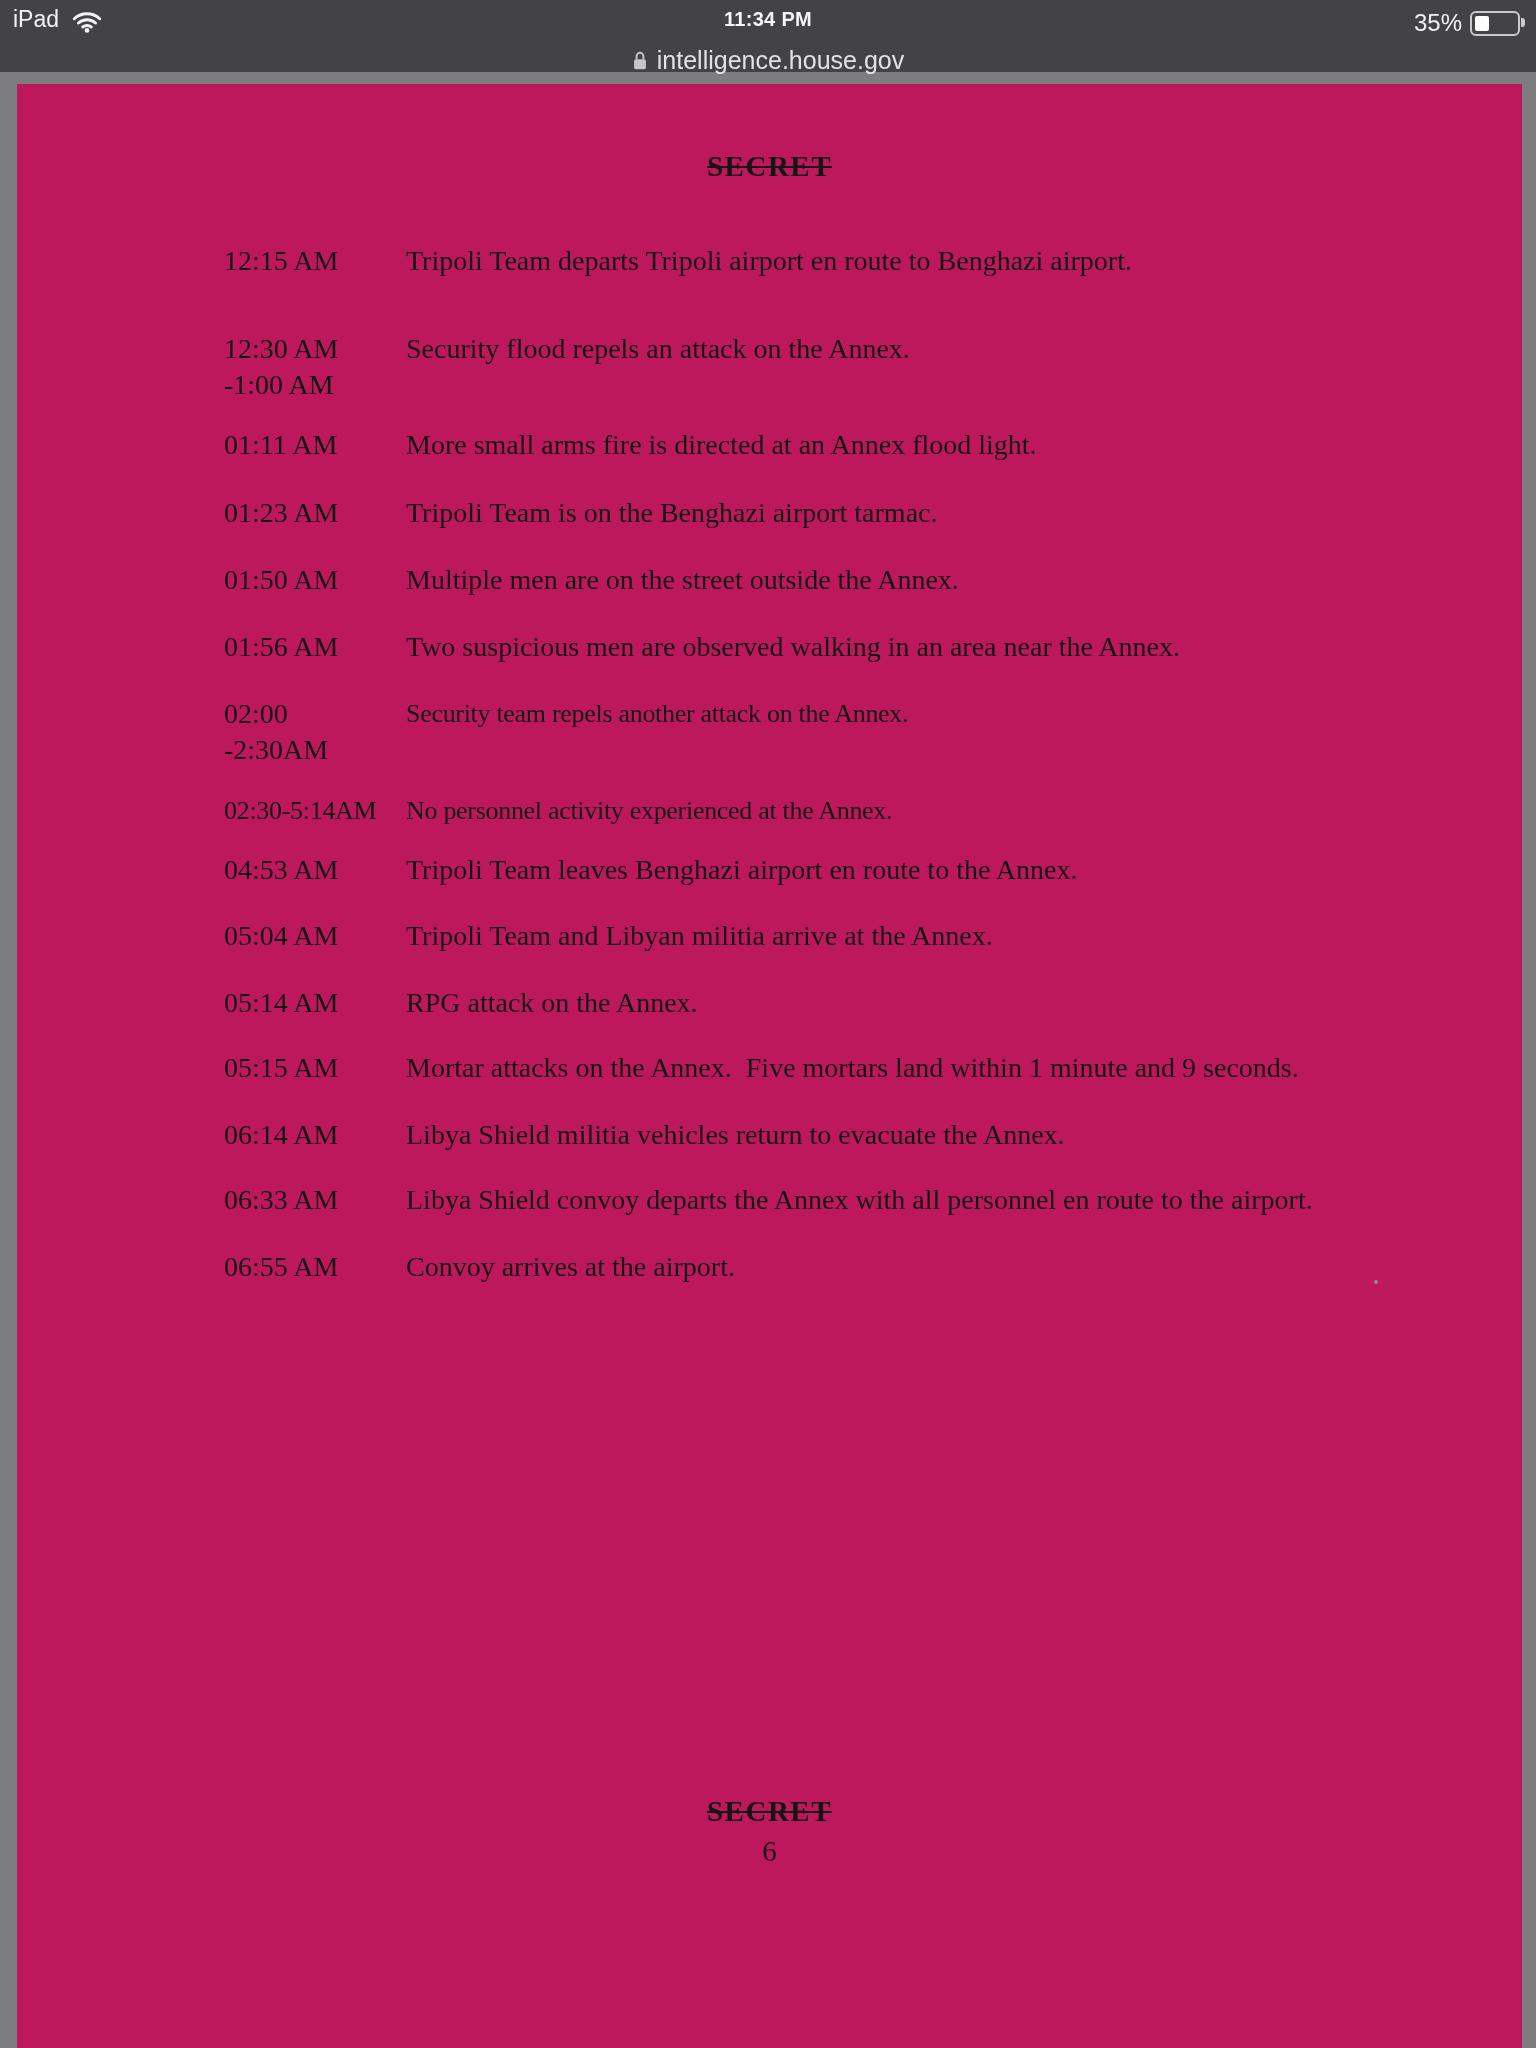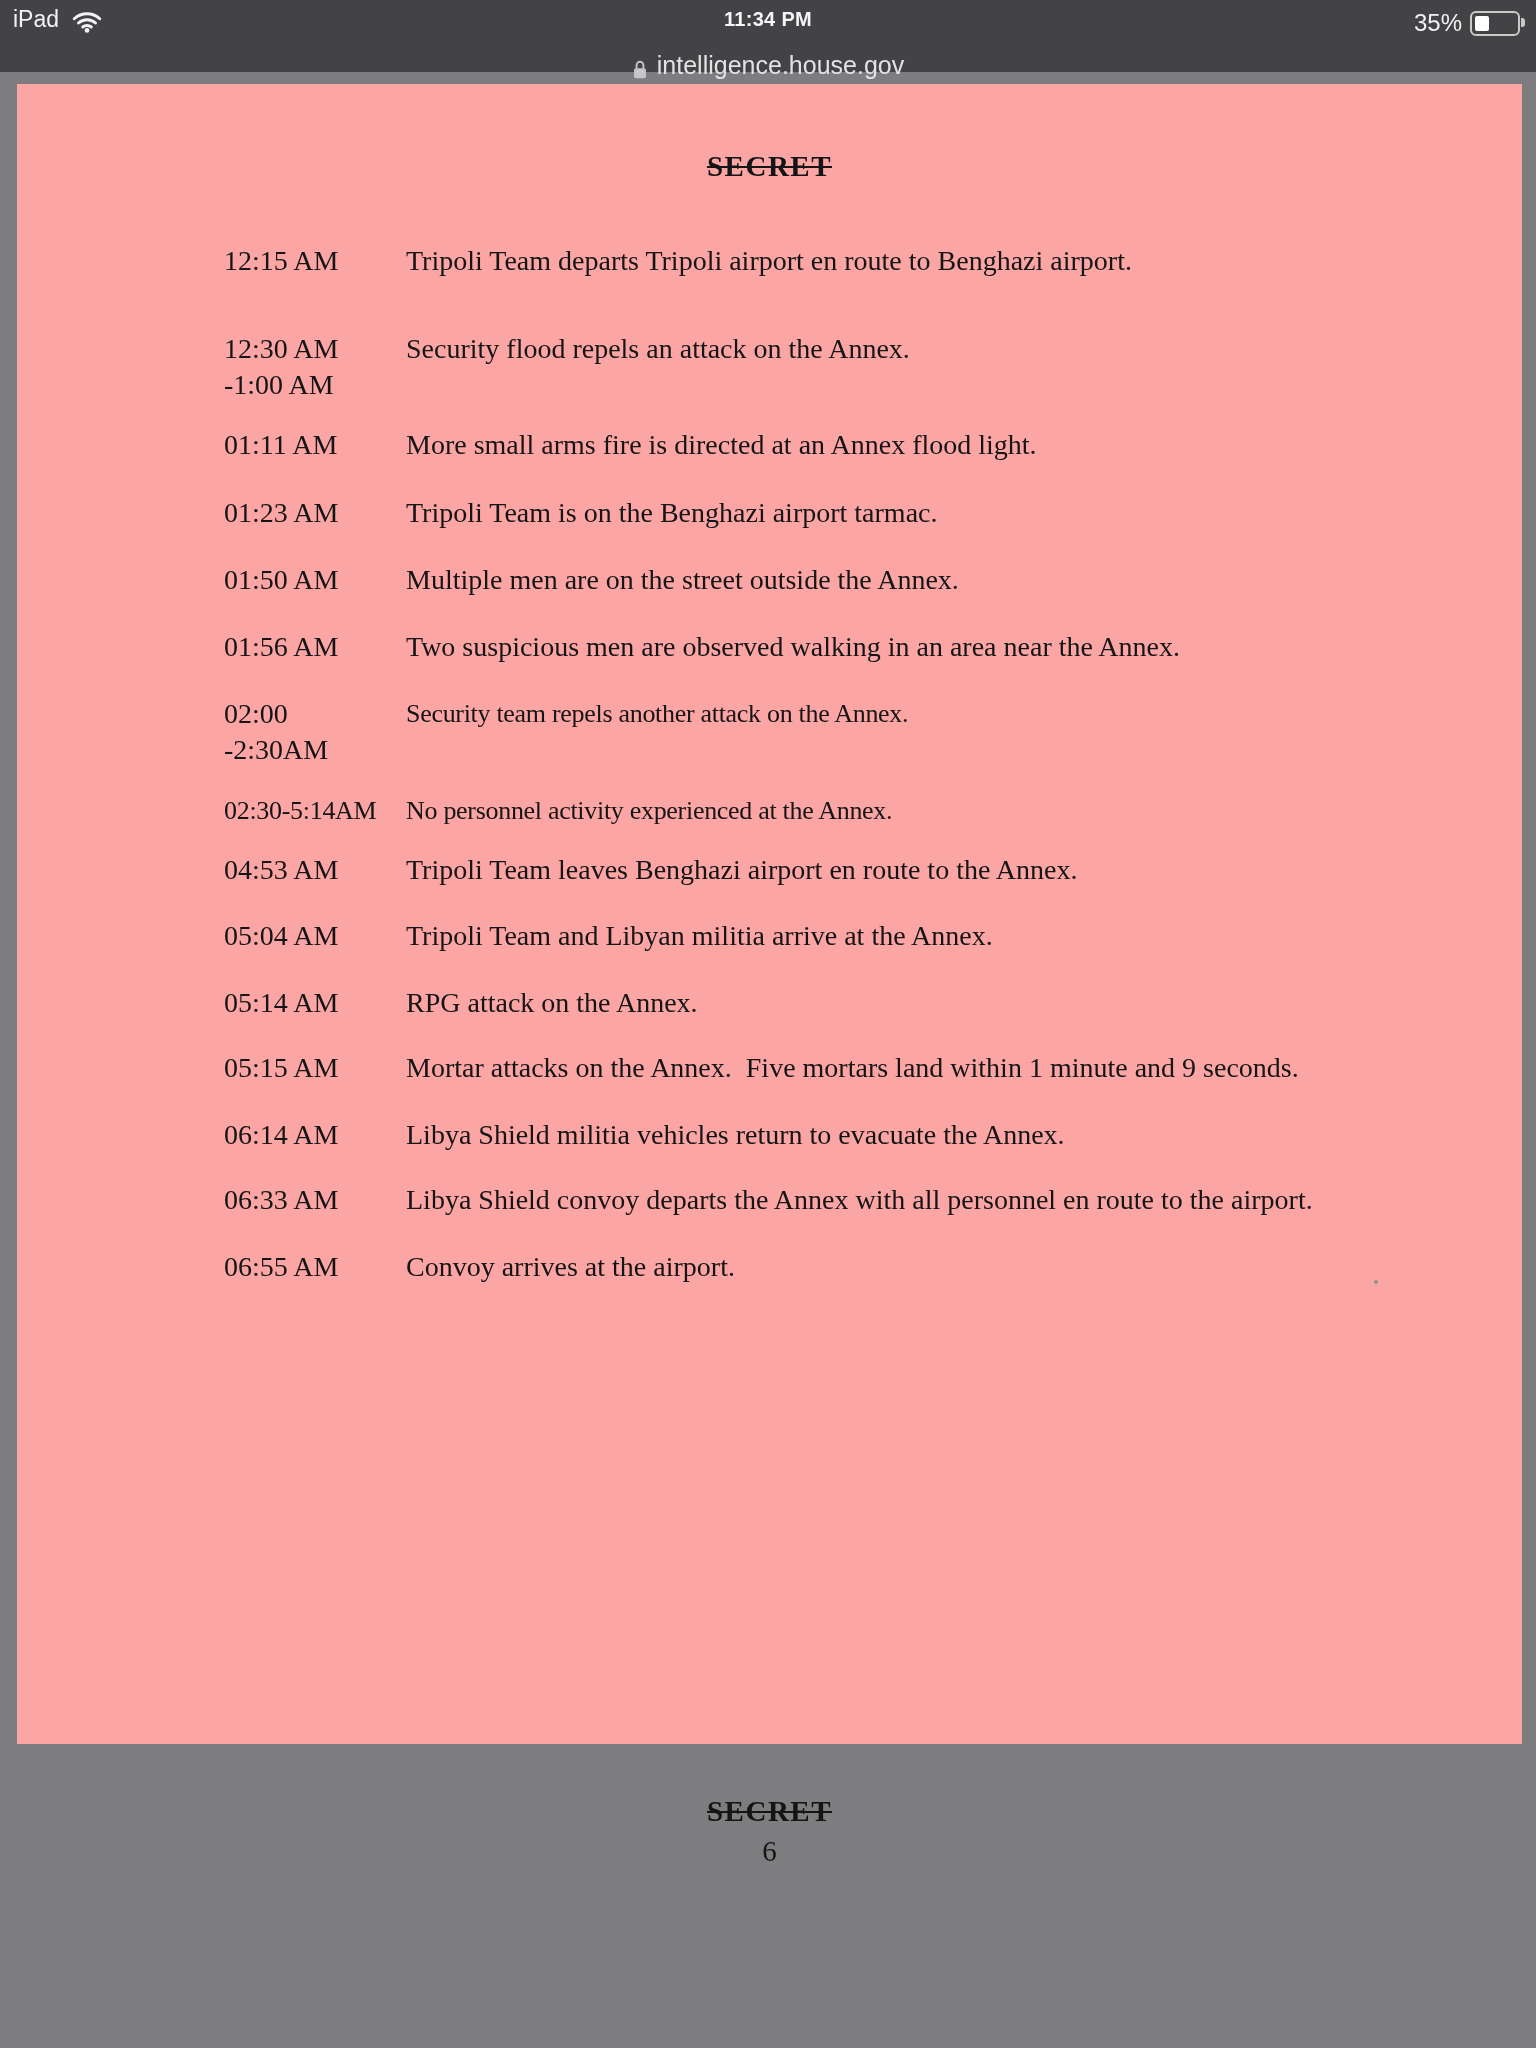--- a/index.html
+++ b/index.html
@@ -38,30 +38,30 @@
   .wifi-svg { display: block; margin-top: 3px; }
   .batt { position: relative; width: 46px; height: 21px;
     border: 2px solid rgba(255,255,255,0.72); border-radius: 6px; }
   .batt-fill { position: absolute; left: 3px; top: 3px; bottom: 3px;
     width: 14px; background: #ffffff; border-radius: 2px; }
   .batt-nub { position: absolute; right: -7px; top: 5px; width: 4px; height: 9px;
     background: rgba(255,255,255,0.72); border-radius: 0 3px 3px 0; }
 
   .url-row {
     position: absolute; top: 40px; left: 0; right: 0; height: 40px;
-    display: flex; justify-content: center; align-items: flex-end; gap: 9px;
+    display: flex; justify-content: center; align-items: center; gap: 9px;
     color: #e2e2e4; font-size: 25px;
   }
   .lock-svg { display: block; margin-top: 1px; }
 
   
   .page-area { position: absolute; top: 84px; left: 0; right: 0; bottom: 0; }
   .page {
-    position: absolute; left: 17px; top: 0; width: 1505px; height: 1660px;
-    background: #fca5a5;
+    position: absolute; left: 17px; top: 0; width: 1505px; height: 1964px;
+    background: #be185d;
     font-family: "Liberation Serif", "DejaVu Serif", serif;
     color: #151515;
   }
   .classification {
     position: absolute; left: 0; width: 100%;
     text-align: center;
     font-size: 29px; font-weight: bold;
     text-decoration: line-through;
     letter-spacing: 1.5px;
   }

